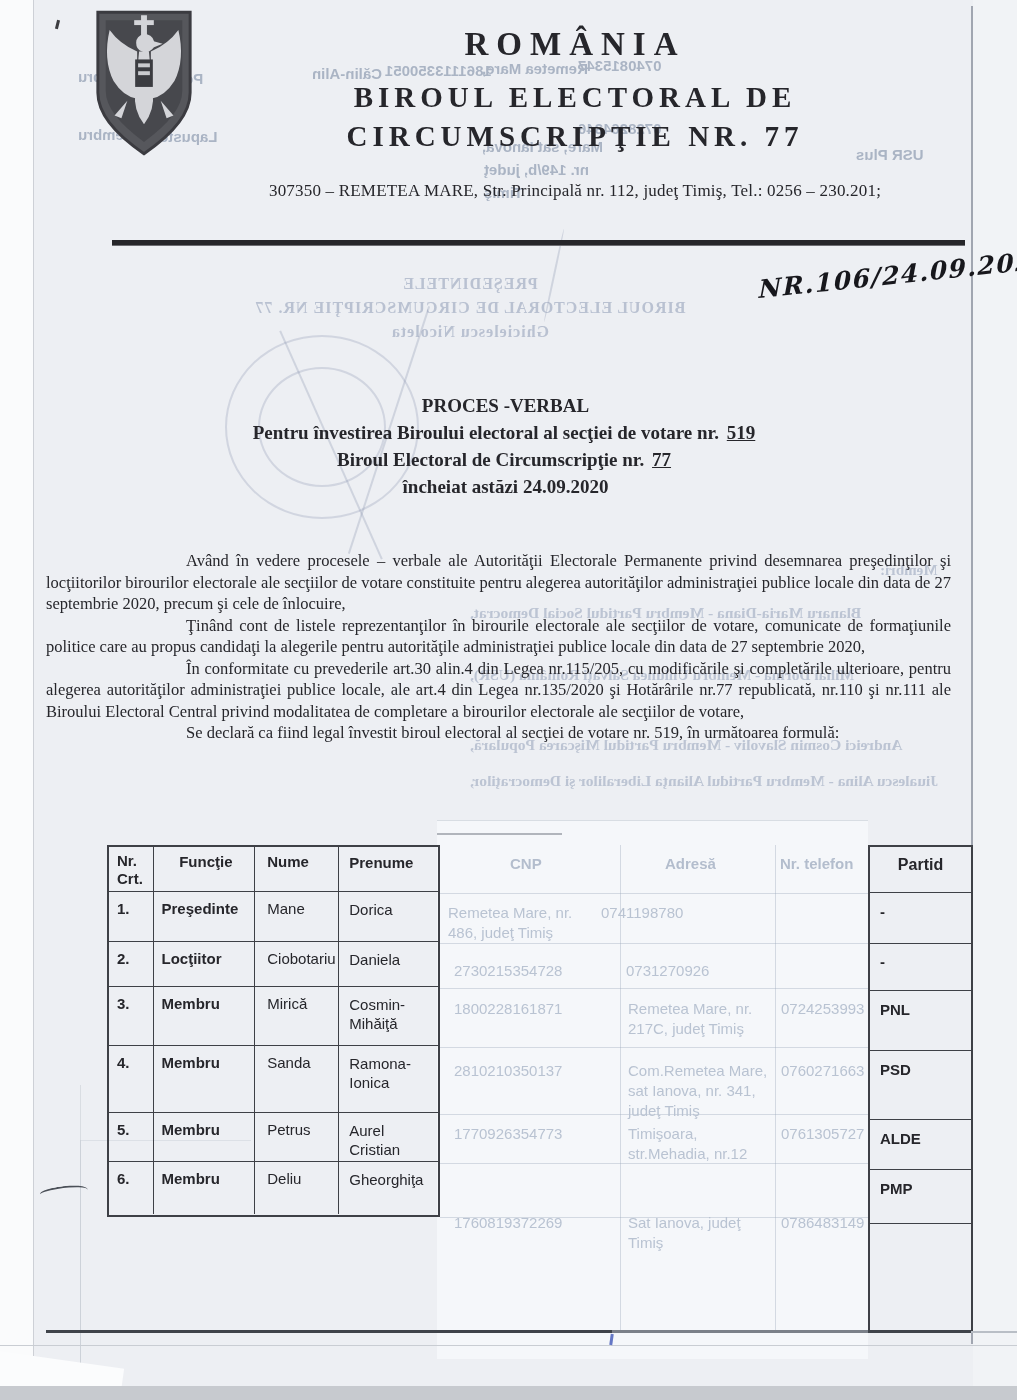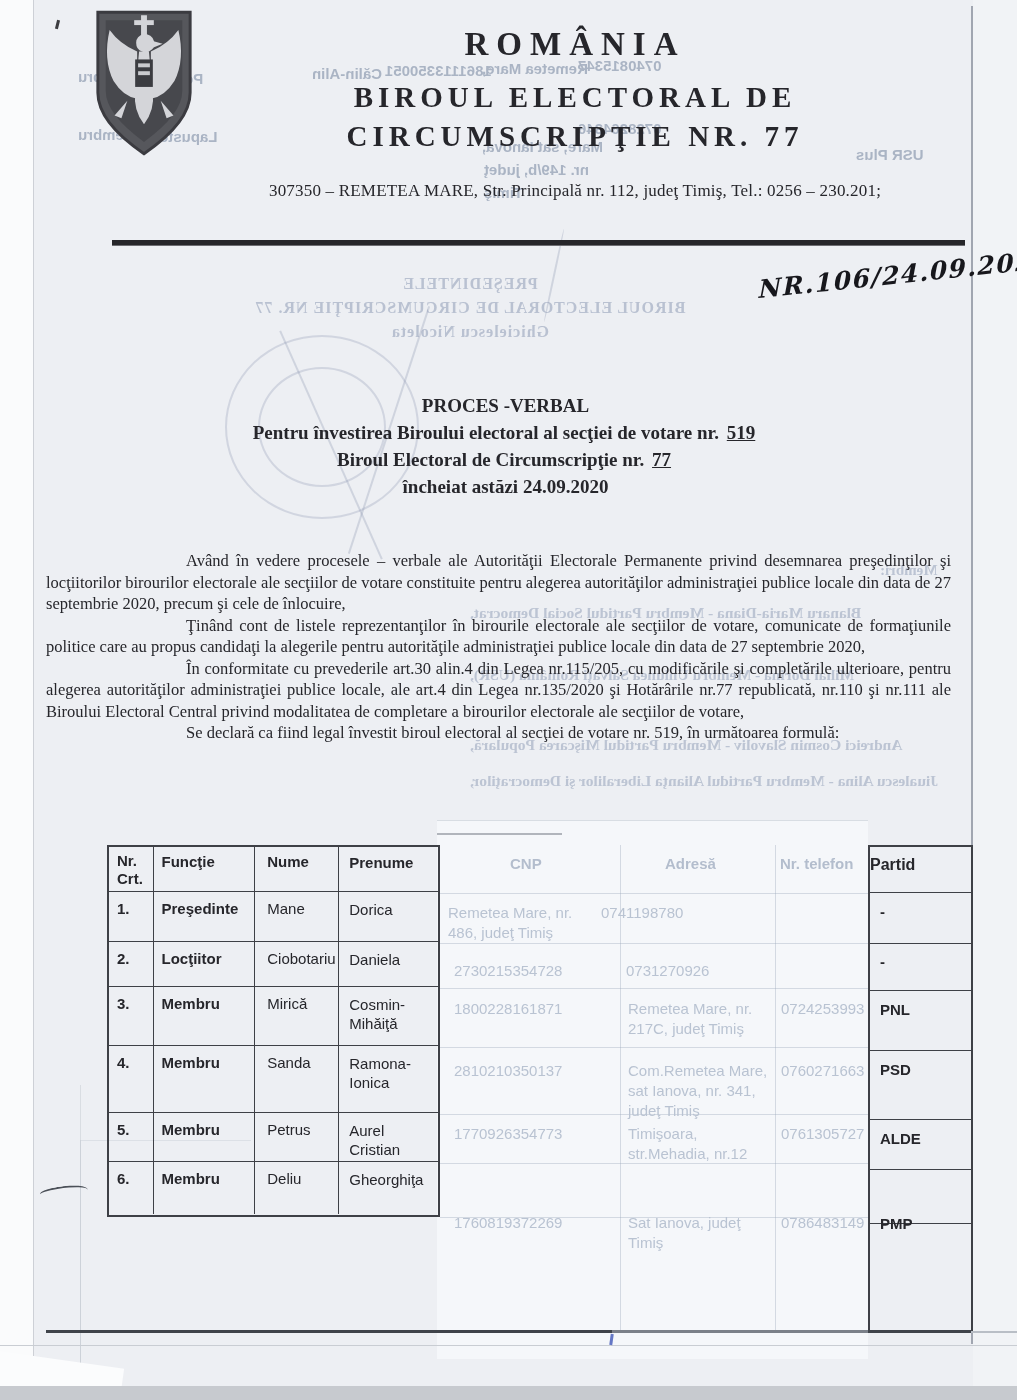--- a/index.html
+++ b/index.html
@@ -55,21 +55,21 @@
   .fcellrow{position:absolute;left:0;display:flex;width:428px;line-height:20px;}
   .f-cnp{width:180px;padding:6px 8px 0 14px;box-sizing:border-box;}
   .f-adr{width:155px;padding:6px 6px 0 8px;box-sizing:border-box;}
   .f-tel{width:93px;padding:6px 2px 0 6px;box-sizing:border-box;}
   .fhead{position:absolute;top:10px;font-weight:bold;color:#b3bdcd;}
   
   .partidcol{left:868px;top:845px;width:105px;height:487px;border:2px solid #3e4046;box-sizing:border-box;
              font-family:"Liberation Sans",sans-serif;font-size:15px;font-weight:bold;}
   .prow{position:absolute;left:0;width:100%;border-top:1.5px solid #3e4046;}
   .pval{position:absolute;left:10px;}
-  .phead{position:absolute;top:9px;width:100%;font-weight:bold;font-size:16px;}
+  .phead{position:absolute;top:9px;width:100%;text-align:center;font-weight:bold;font-size:16px;}
   
   .leftstrip{left:0;top:0;width:33px;height:1400px;background:#fafbfc;border-right:1px solid rgba(160,166,175,.5);}
   .rightlight{left:973px;top:0;width:44px;height:1400px;background:rgba(255,255,255,.25);}
   .fold{left:971px;top:6px;width:2px;height:1338px;background:#8d93a0;opacity:.8;}
   .botband{left:0;top:1386px;width:1017px;height:14px;background:#c7cacf;}
   .wedge{left:-30px;top:1358px;width:150px;height:70px;background:#fbfcfd;transform:rotate(8deg);}
 </style>
 </head>
 <body>
 
@@ -208,21 +208,21 @@
       <div class="f-cnp">1760819372269</div>
       <div class="f-adr">Sat Ianova, judeţ Timiş</div>
       <div class="f-tel">0786483149</div>
     </div>
   </div>
 
   <div class="abs tbl">
     <div class="trow hdrow" style="height:44.5px;">
       <div class="tc c-nr pre" style="padding-top:5px;">Nr.
 Crt.</div>
-      <div class="tc c-fn" style="padding-top:6px;">Funcţie</div>
+      <div class="tc c-fn" style="padding-top:6px;text-align:center;">Funcţie</div>
       <div class="tc c-nm" style="padding-top:6px;">Nume</div>
       <div class="tc c-pr" style="padding-top:6px;">Prenume</div>
     </div>
     <div class="trow" style="height:50px;">
       <div class="tc c-nr">1.</div>
       <div class="tc c-fn">Preşedinte</div>
       <div class="tc c-nm">Mane</div>
       <div class="tc c-pr">Dorica</div>
     </div>
     <div class="trow" style="height:45px;">
@@ -264,21 +264,21 @@
     <div class="prow" style="top:142.5px;"></div>
     <div class="prow" style="top:203px;"></div>
     <div class="prow" style="top:271.5px;"></div>
     <div class="prow" style="top:322px;"></div>
     <div class="prow" style="top:375.5px;"></div>
     <div class="pval" style="top:56px;">-</div>
     <div class="pval" style="top:106px;">-</div>
     <div class="pval" style="top:154px;">PNL</div>
     <div class="pval" style="top:214px;">PSD</div>
     <div class="pval" style="top:283px;">ALDE</div>
-    <div class="pval" style="top:333px;margin-top:35px;">PMP</div>
+    <div class="pval" style="top:333px;">PMP</div>
   </div>
 
   <div class="abs" style="left:46px;top:1330px;width:566px;height:3px;background:#3f434a;"></div>
   <div class="abs" style="left:612px;top:1330px;width:256px;height:3px;background:#7b8089;"></div>
   <div class="abs" style="left:868px;top:1330px;width:103px;height:3px;background:#3f434a;"></div>
   <div class="abs" style="left:971px;top:1331px;width:46px;height:1.5px;background:#b9bec6;"></div>
   <div class="abs" style="left:0;top:1345px;width:1017px;height:1px;background:#c9cdd3;"></div>
   <div class="abs" style="left:610px;top:1334px;width:3px;height:11px;background:#4056b8;transform:rotate(8deg);opacity:.8;"></div>
   <div class="abs" style="left:40px;top:1186px;width:48px;height:10px;border-top:2.5px solid #4b5058;border-radius:60% 100% 0 0;transform:rotate(-9deg);"></div>
 

